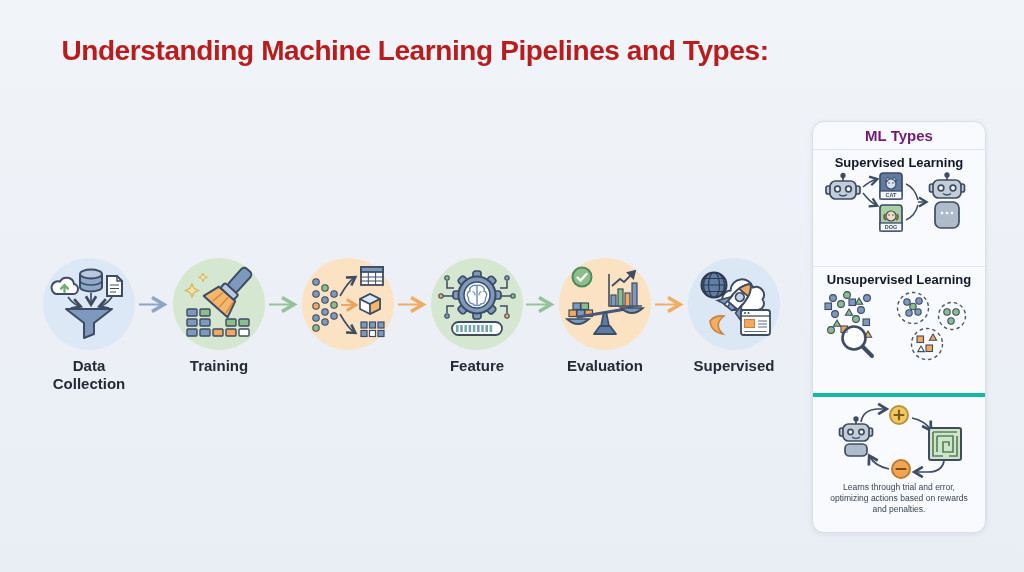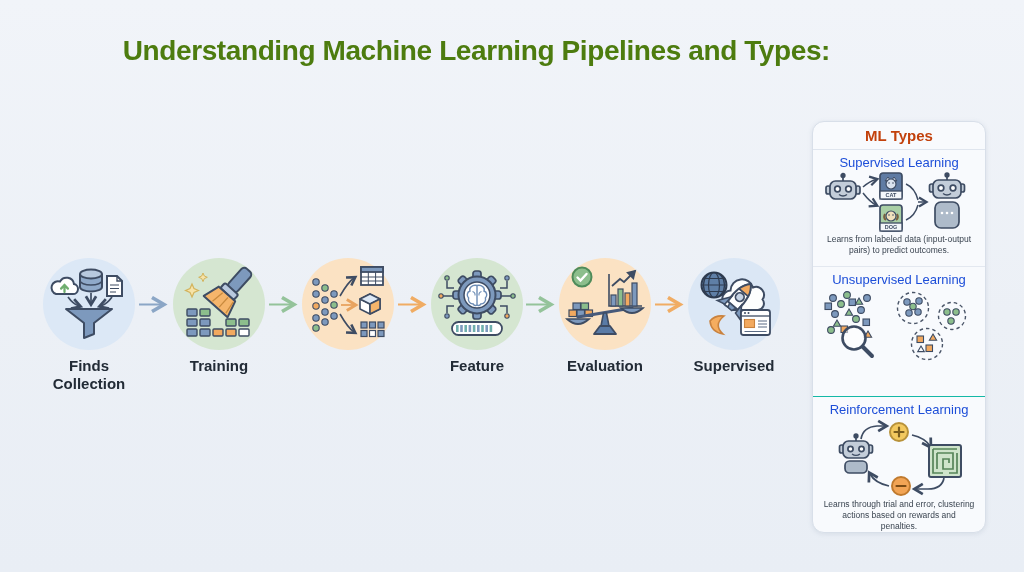--- a/index.html
+++ b/index.html
@@ -6,44 +6,44 @@
   html,body { width:1024px; height:572px; }
   body {
     position:relative;
     font-family:"Liberation Sans", sans-serif;
     background:linear-gradient(180deg,#f1f4f9 0%,#ecf0f6 55%,#e9eef5 100%);
     overflow:hidden;
     color:#333c48;
   }
   
   .title-wrap { position:absolute; top:32px; left:0; width:830px; text-align:center; }
-  .title-line { font-size:28px; font-weight:bold; letter-spacing:-0.4px; line-height:1.34; color:#4d7c0f;text-align:right; }
+  .title-line { font-size:28px; font-weight:bold; letter-spacing:-0.4px; line-height:1.34; color:#b91c1c; }
   
   .step { position:absolute; width:96px; text-align:center; }
   .circle { width:92px; height:92px; border-radius:50%; margin:0 auto;
             display:flex; align-items:center; justify-content:center; }
   .c-blue   { background:#dbe7f5; }
   .c-green  { background:#d5e6d1; }
   .c-orange { background:#fbe2c3; }
   .c-none   { background:#dce8f6; }
   .circle svg { width:80px; height:80px; }
   .step-label { margin-top:7px; font-size:15px; font-weight:bold; color:#222b36; line-height:1.2; }
   .flow-arrow { position:absolute; top:296px; width:36px; height:17px; }
   
   .panel { position:absolute; left:812px; top:121px; width:174px; height:412px;
            background:#f8fafd; border:1px solid #d8dfe9; border-radius:12px;
            box-shadow:0 1px 5px rgba(90,110,140,0.14); overflow:hidden; }
   .panel-header { height:28px; display:flex; align-items:center; justify-content:center;
                   border-bottom:1px solid #dfe5ee; }
-  .panel-title { font-size:15px; font-weight:bold; color:#c2410c; }
+  .panel-title { font-size:15px; font-weight:bold; color:#701a75; }
   .panel-section { padding:5px 6px 3px 6px; text-align:center; }
   .sec-sup  { height:117px; border-bottom:1px solid #e3e8f0; }
-  .sec-unsup{ height:130px; border-bottom:1px solid #14b8a6; }
+  .sec-unsup{ height:130px; border-bottom:4px solid #14b8a6; }
   .sec-rl   { height:135px; }
-  .section-title { font-size:13px; font-weight:normal; color:#1d4ed8; margin-bottom:2px; }
+  .section-title { font-size:13px; font-weight:bold; color:#0f172a; margin-bottom:2px; }
   .section-desc { font-size:8.5px; color:#3a4450; line-height:1.3; padding:0 4px; }
   .sec-sup  svg.type-art { width:152px; height:62px; display:block; margin:0 auto; }
   .sec-unsup svg.type-art{ width:152px; height:74px; display:block; margin:0 auto; }
   .sec-rl   svg.type-art { width:152px; height:80px; display:block; margin:0 auto; }
   svg text { font-family:"Liberation Sans", sans-serif; }
 </style>
 </head>
 <body>
 
 <div class="title-wrap">
@@ -71,21 +71,21 @@
         <path d="M58 12 h10 l5 5 v15 h-15 Z" fill="#fff" stroke="#3e4c63" stroke-width="2"></path>
         <path d="M68 12 v5 h5" fill="none" stroke="#3e4c63" stroke-width="1.4"></path>
         <path d="M61 21 h9 M61 24.5 h9 M61 28 h6" stroke="#3e4c63" stroke-width="1.2"></path>
       </g>
       <path d="M19 33 Q24 40 30 42" fill="none" stroke="#3e4c63" stroke-width="1.7" marker-end="url(#dc-ah)"></path>
       <path d="M42 29 V39" fill="none" stroke="#3e4c63" stroke-width="1.7" marker-end="url(#dc-ah)"></path>
       <path d="M63 33 Q58 40 52 42" fill="none" stroke="#3e4c63" stroke-width="1.7" marker-end="url(#dc-ah)"></path>
       <path d="M17 45 H63 L45 59 V70 L35 74 V59 Z" fill="#7d99bd" stroke="#3e4c63" stroke-width="2" stroke-linejoin="round"></path>
     </svg>
   </div>
-  <div class="step-label">Finds Collection</div>
+  <div class="step-label">Data Collection</div>
 </div>
 
 <div class="step" style="left:171px; top:258px;">
   <div class="circle c-green">
     <svg viewBox="0 0 80 80">
       <g>
         <path d="M13 20 l2 4.5 4.5 2 -4.5 2 -2 4.5 -2 -4.5 -4.5 -2 4.5 -2 Z" fill="#f6e3a8" stroke="#d3b35c" stroke-width="1.2"></path>
         <path d="M24 9 l1.3 3 3 1.3 -3 1.3 -1.3 3 -1.3 -3 -3 -1.3 3 -1.3 Z" fill="#f6e3a8" stroke="#d3b35c" stroke-width="1"></path>
       </g>
       <g stroke="#3e4c63" stroke-width="1.4">
@@ -388,21 +388,20 @@
         <rect x="110" y="8" width="28" height="18" rx="5.5" fill="#c3cdd9"></rect>
         <circle cx="118" cy="16" r="2.8" fill="#fff"></circle>
           <circle cx="130" cy="16" r="2.8" fill="#fff"></circle>
         <path d="M120 21.5 q4 3 8 0" fill="none" stroke-width="1.4"></path>
         <rect x="112" y="30" width="24" height="26" rx="6" fill="#aebbca"></rect>
         <circle cx="119" cy="41" r="1.3" fill="#fff" stroke="none"></circle>
           <circle cx="124" cy="41" r="1.3" fill="#fff" stroke="none"></circle>
           <circle cx="129" cy="41" r="1.3" fill="#fff" stroke="none"></circle>
       </g>
     </svg>
-    <div class="section-desc">Learns from labeled data (input-output pairs) to predict outcomes.</div>
   </div>
 
   <div class="panel-section sec-unsup">
     <div class="section-title">Unsupervised Learning</div>
     <svg class="type-art" viewBox="0 0 152 74">
       <g stroke="#3e4c63" stroke-width="1.1">
         <circle cx="10" cy="9" r="3.4" fill="#7d99bd"></circle>
           <circle cx="24" cy="6" r="3.4" fill="#8cbe8c"></circle>
         <circle cx="44" cy="9" r="3.4" fill="#7d99bd"></circle>
           <circle cx="12" cy="25" r="3.4" fill="#7d99bd"></circle>
@@ -447,21 +446,20 @@
           <rect x="94" y="47" width="6.5" height="6.5" fill="#f2a95f"></rect>
           <rect x="103" y="56" width="6.5" height="6.5" fill="#f2a95f"></rect>
           <path d="M110 45 l3.6 6.2 h-7.2 Z" fill="#f2a95f"></path>
           <path d="M98 57 l3.3 5.6 h-6.6 Z" fill="none"></path>
         </g>
       </g>
     </svg>
   </div>
 
   <div class="panel-section sec-rl">
-    <div class="section-title">Reinforcement Learning</div>
     <svg class="type-art" viewBox="0 0 152 80">
       <defs>
           <marker id="rl-ah" markerWidth="8" markerHeight="8" refX="5" refY="4" orient="auto">
         <path d="M1 1 L6 4 L1 7" fill="none" stroke="#3e4c63" stroke-width="1.6"></path>
           </marker>
         </defs>
       <path d="M38 20 Q40 8 54 7 H62" fill="none" stroke="#3e4c63" stroke-width="1.7" marker-end="url(#rl-ah)"></path>
       <path d="M89 16 Q102 19 107 27" fill="none" stroke="#3e4c63" stroke-width="1.7" marker-end="url(#rl-ah)"></path>
       <path d="M121 59 Q119 70 105 70 H93" fill="none" stroke="#3e4c63" stroke-width="1.7" marker-end="url(#rl-ah)"></path>
       <path d="M66 67 Q52 64 47 55" fill="none" stroke="#3e4c63" stroke-width="1.7" marker-end="url(#rl-ah)"></path>
@@ -482,15 +480,15 @@
       </g>
       <g>
         <circle cx="78" cy="67" r="9" fill="#f2a455" stroke="#c07a2e" stroke-width="2"></circle>
         <path d="M73.5 67 h9" stroke="#7a4a14" stroke-width="2.2" stroke-linecap="round"></path>
       </g>
       <g>
         <rect x="106" y="26" width="32" height="32" rx="2" fill="#cfe4cb" stroke="#3e4c63" stroke-width="2"></rect>
         <path d="M110 30 h24 M110 30 v24 h10 M134 34 v20 h-8 M114 34 v16 M114 34 h16 v16 h-10 v-10 h6 v4" fill="none" stroke="#57855a" stroke-width="1.7"></path>
       </g>
     </svg>
-    <div class="section-desc">Learns through trial and error, clustering actions based on rewards and penalties.</div>
+    <div class="section-desc">Learns through trial and error, optimizing actions based on rewards and penalties.</div>
   </div>
 </div>
 
 </body></html>

